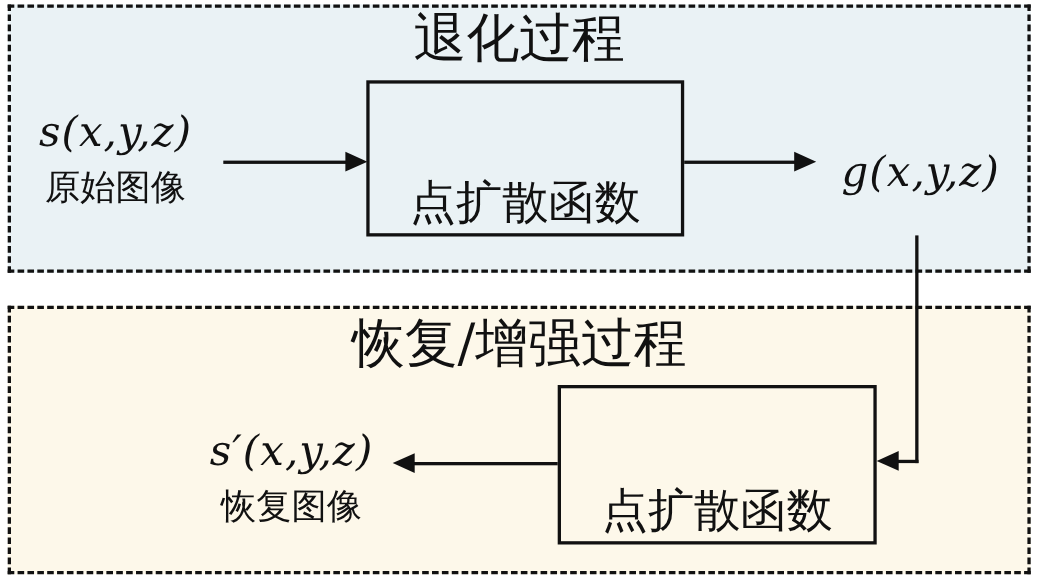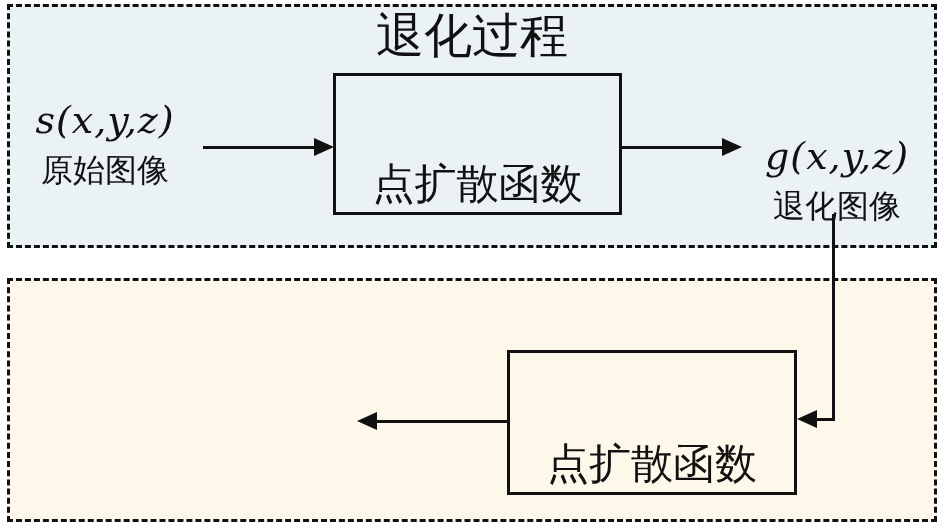--- a/index.html
+++ b/index.html
@@ -106,46 +106,50 @@
 </style>
 </head>
 <body style="--background: #ffffff; --top-panel-bg: #eaf2f5; --bottom-panel-bg: #fdf8ea; --ink: #111111;">
 
 <div class="canvas">
 
   <div class="panel top"></div>
   <div class="panel bottom"></div>
 
   <div class="panel-title top">退化过程</div>
+  <div class="panel-title bottom">恢复/增强过程</div>
 
   <div class="io-label source">
     <div class="math">s(x,y,z)</div>
     <div class="caption">原始图像</div>
   </div>
 
   <div class="hline a1-line"></div>
   <div class="tri right a1-head"></div>
 
   <div class="psf-box top">
     <span>点扩散函数</span>
   </div>
 
   <div class="hline a2-line"></div>
   <div class="tri right a2-head"></div>
 
   <div class="io-label degraded">
     <div class="math">g(x,y,z)</div>
-    <div class="caption">退化图像</div>
   </div>
 
   <div class="vline c-vline"></div>
   <div class="hline c-hline"></div>
   <div class="tri left c-head"></div>
 
   <div class="psf-box bottom">
     <span>点扩散函数</span>
   </div>
 
   <div class="hline a3-line"></div>
   <div class="tri left a3-head"></div>
 
+  <div class="io-label restored">
+    <div class="math">s′(x,y,z)</div>
+    <div class="caption">恢复图像</div>
+  </div>
 
 </div>
 
 </body></html>

